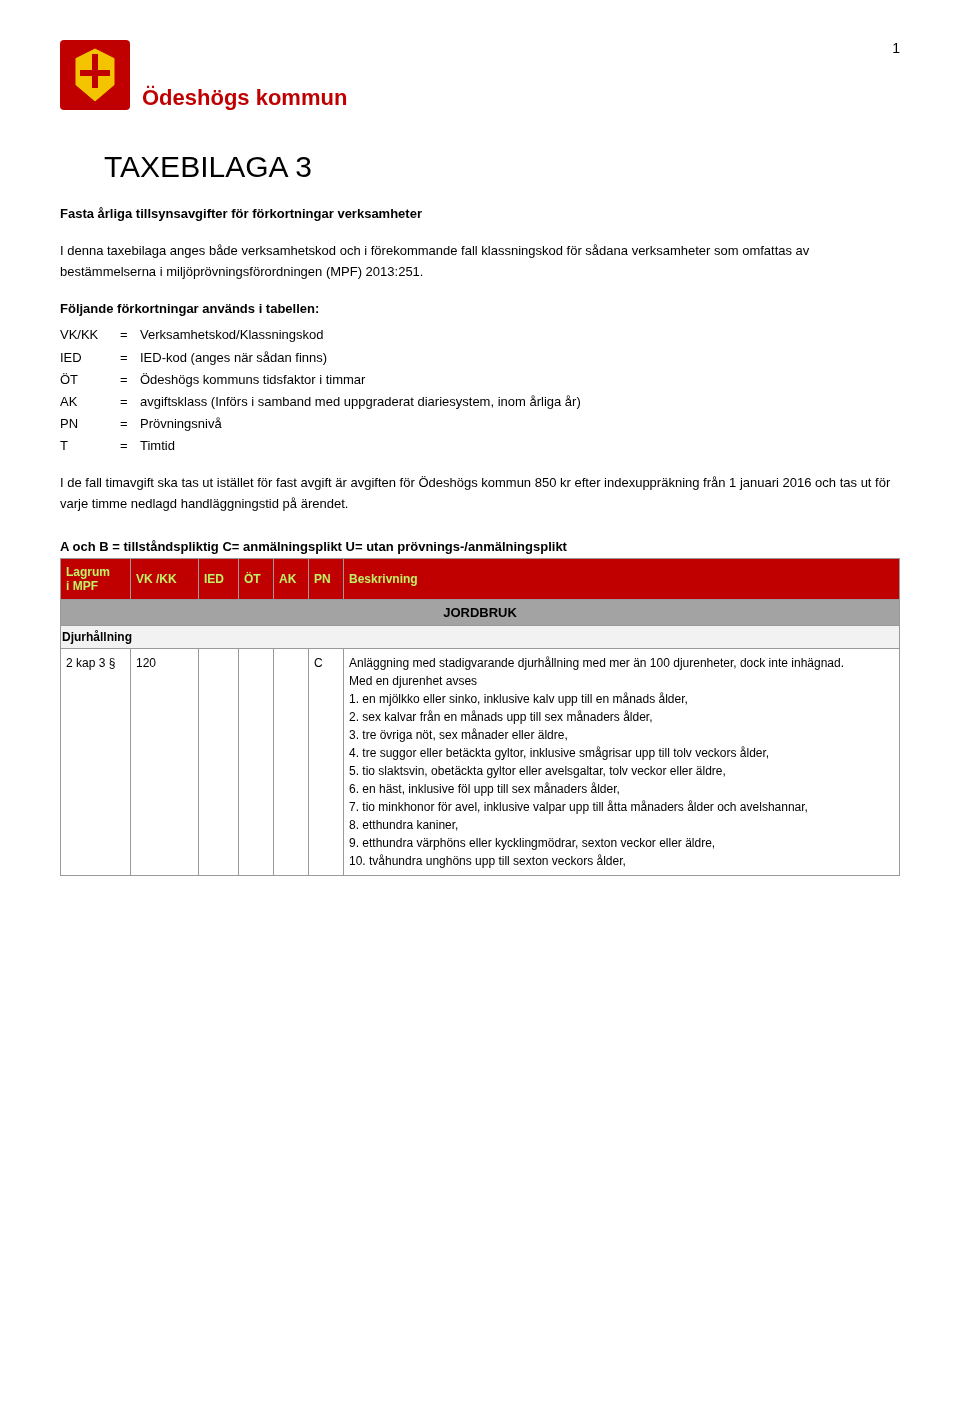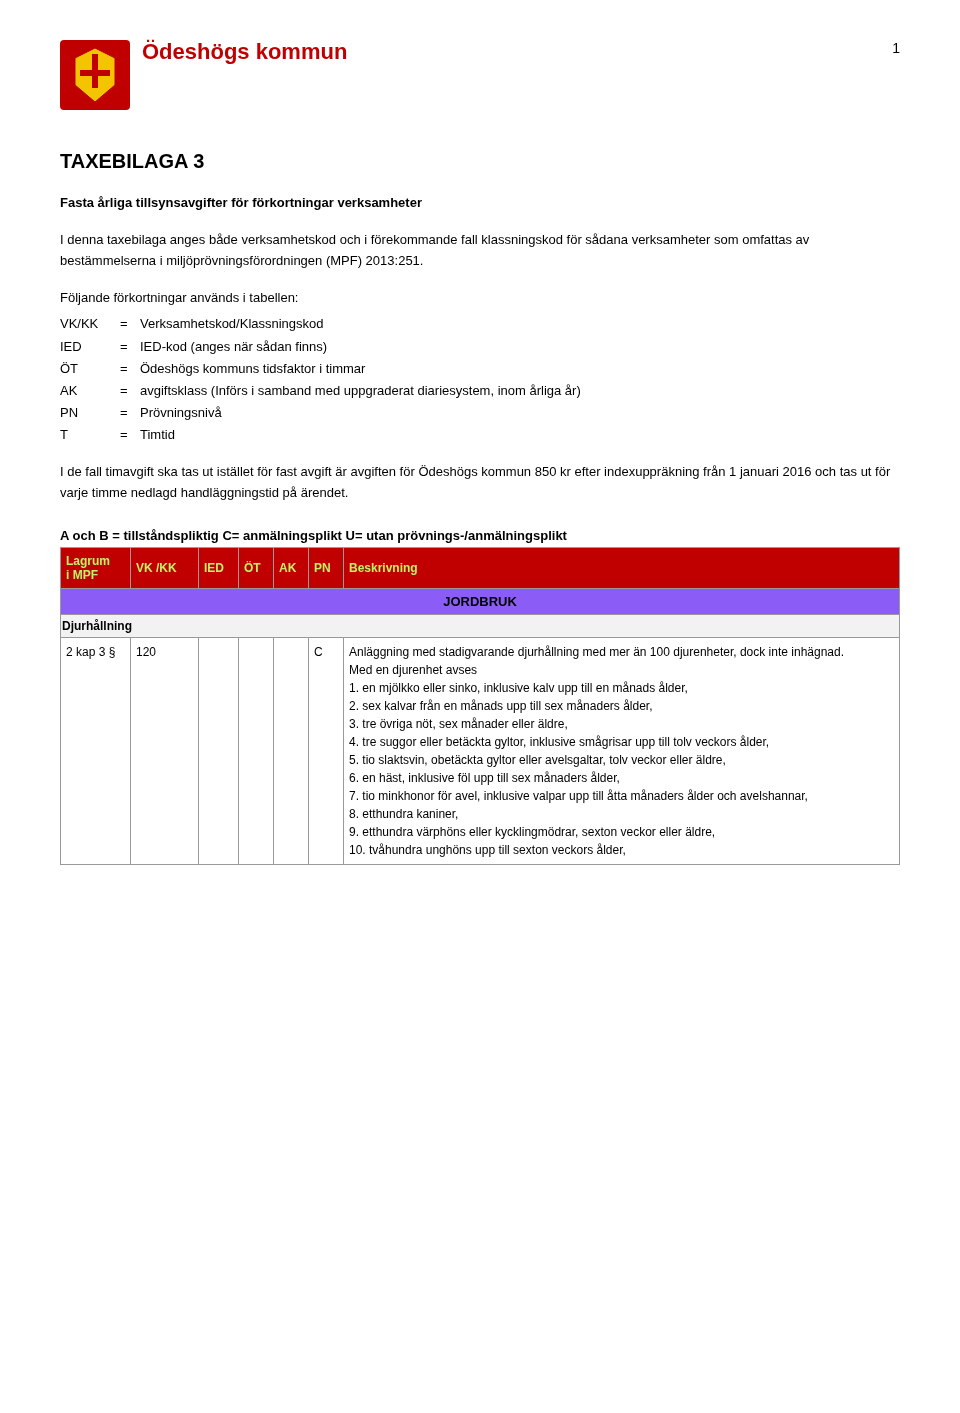--- a/index.html
+++ b/index.html
@@ -19,38 +19,39 @@
       position: relative;
     }
     .header {
       display: flex;
       align-items: center;
       margin-bottom: 40px;
       border-bottom: none;
     }
     .logo-area {
       display: flex;
-      align-items: flex-start;
+      align-items: flex-end;
     }
     .logo-icon {
       width: 70px;
       height: 70px;
       margin-right: 12px;
     }
     .page-number {
       position: absolute;
       top: 40px;
       right: 60px;
       font-size: 14px;
     }
     .main-title {
-      font-size: 20px;
-      font-weight: bold;
+      font-size: 30px;
+      font-weight: normal;
       margin-bottom: 20px;
       margin-top: 10px;
+      margin-left: 44px;
     }
     .intro-text {
       font-size: 13px;
       line-height: 1.6;
       margin-bottom: 16px;
     }
     .abbreviations {
       font-size: 13px;
       line-height: 1.7;
       margin-bottom: 16px;
@@ -86,21 +87,21 @@
     }
     .table-header-row th {
       background-color: #c00000;
       color: #bef264;
       padding: 6px 5px;
       text-align: left;
       font-weight: bold;
       border: 1px solid #999;
     }
     .section-row td {
-      background-color: #8b5cf6;
+      background-color: #a3a3a3;
       font-weight: bold;
       text-align: center;
       padding: 5px;
       border: 1px solid #999;
       font-size: 13px;
     }
     .subsection-row td {
       background-color: #f2f2f2;
       font-weight: bold;
       padding: 4px 1px;
@@ -146,21 +147,21 @@
   </div>
 
   <div class="main-title">TAXEBILAGA 3</div>
 
   <p class="intro-text">
     <strong>Fasta årliga tillsynsavgifter för förkortningar verksamheter</strong>
   </p>
   <p class="intro-text">I denna taxebilaga anges både verksamhetskod och i förekommande fall klassningskod för sådana verksamheter som omfattas av bestämmelserna i miljöprövningsförordningen (MPF) 2013:251.</p>
 
   <div class="abbreviations">
-    <div style="margin-bottom:4px;">Följande förkortningar används i tabellen:</div>
+    <div style="margin-bottom:4px;font-weight:bold;">Följande förkortningar används i tabellen:</div>
     <div class="abbr-row">
       <span class="abbr-key">VK/KK</span>
       <span class="abbr-eq">=</span>
       <span class="abbr-val">Verksamhetskod/Klassningskod</span>
     </div>
     <div class="abbr-row">
       <span class="abbr-key">IED</span>
       <span class="abbr-eq">=</span>
       <span class="abbr-val">IED-kod (anges när sådan finns)</span>
     </div>

